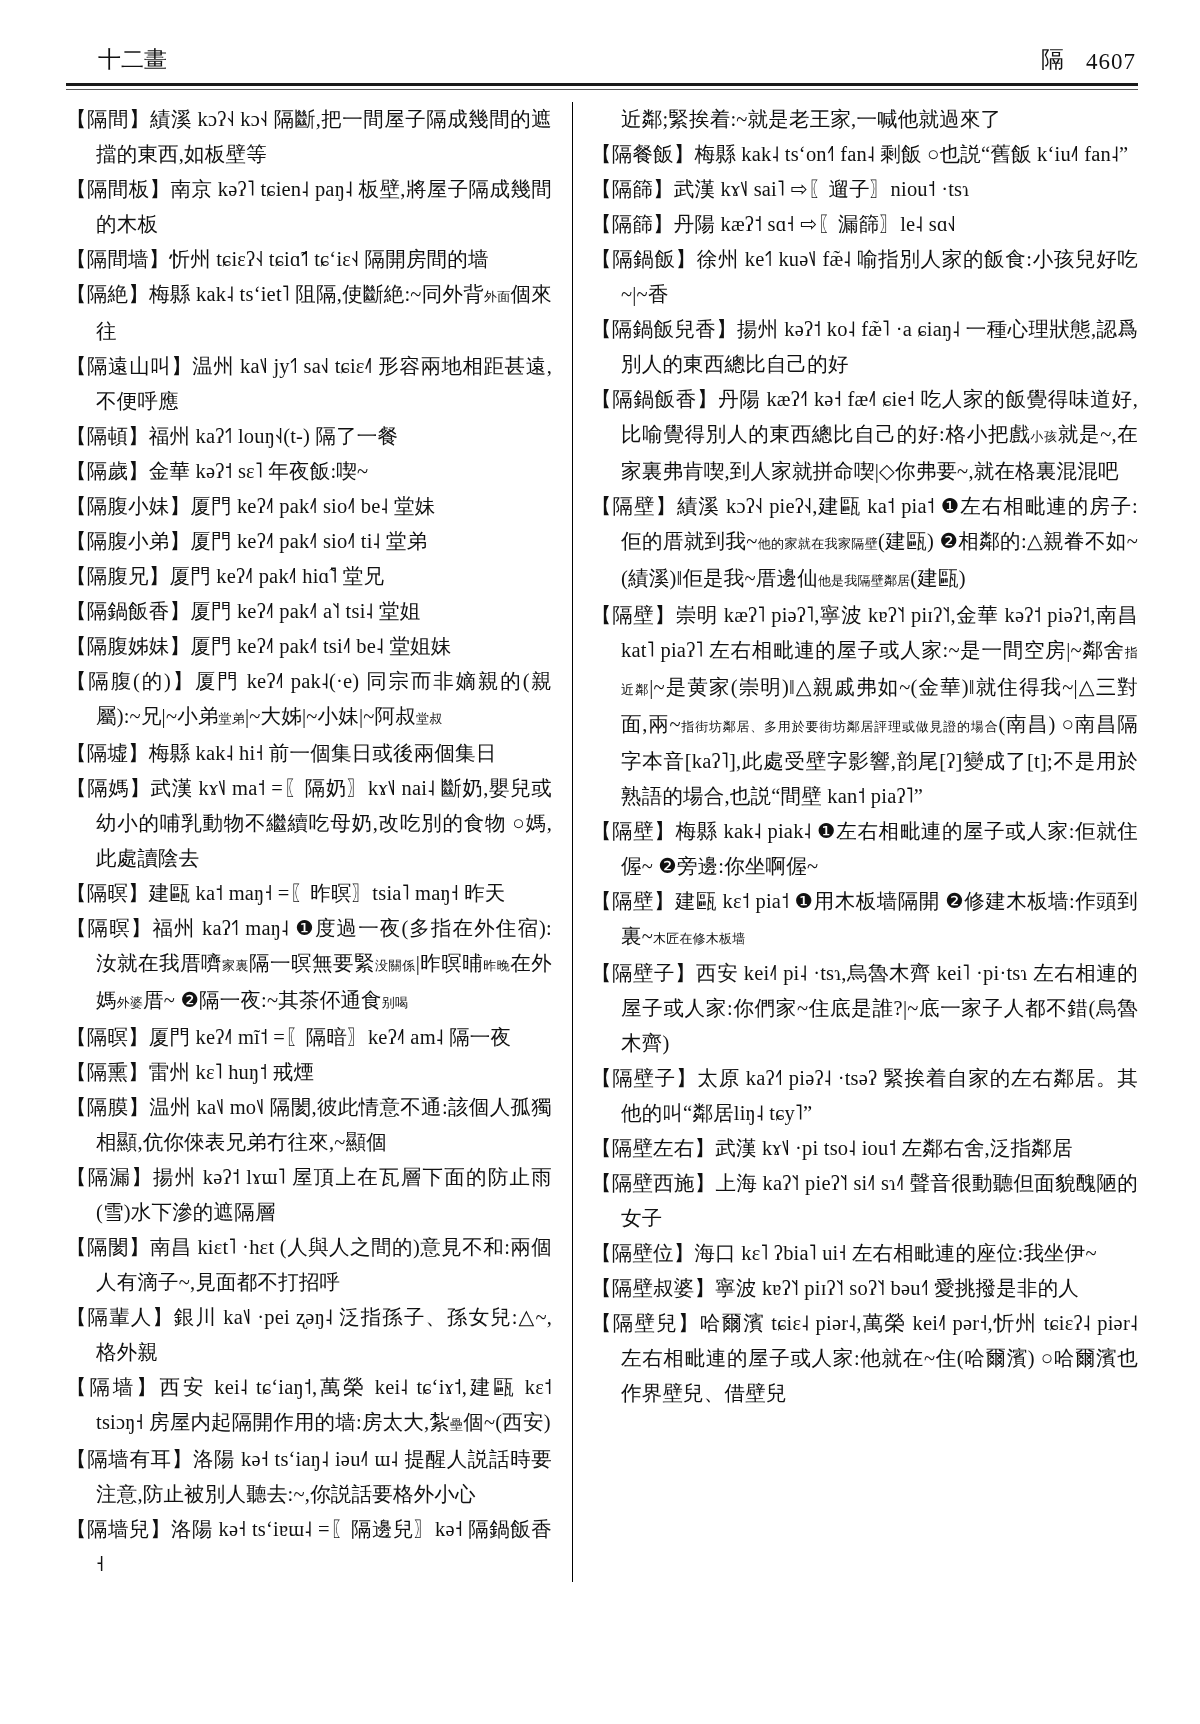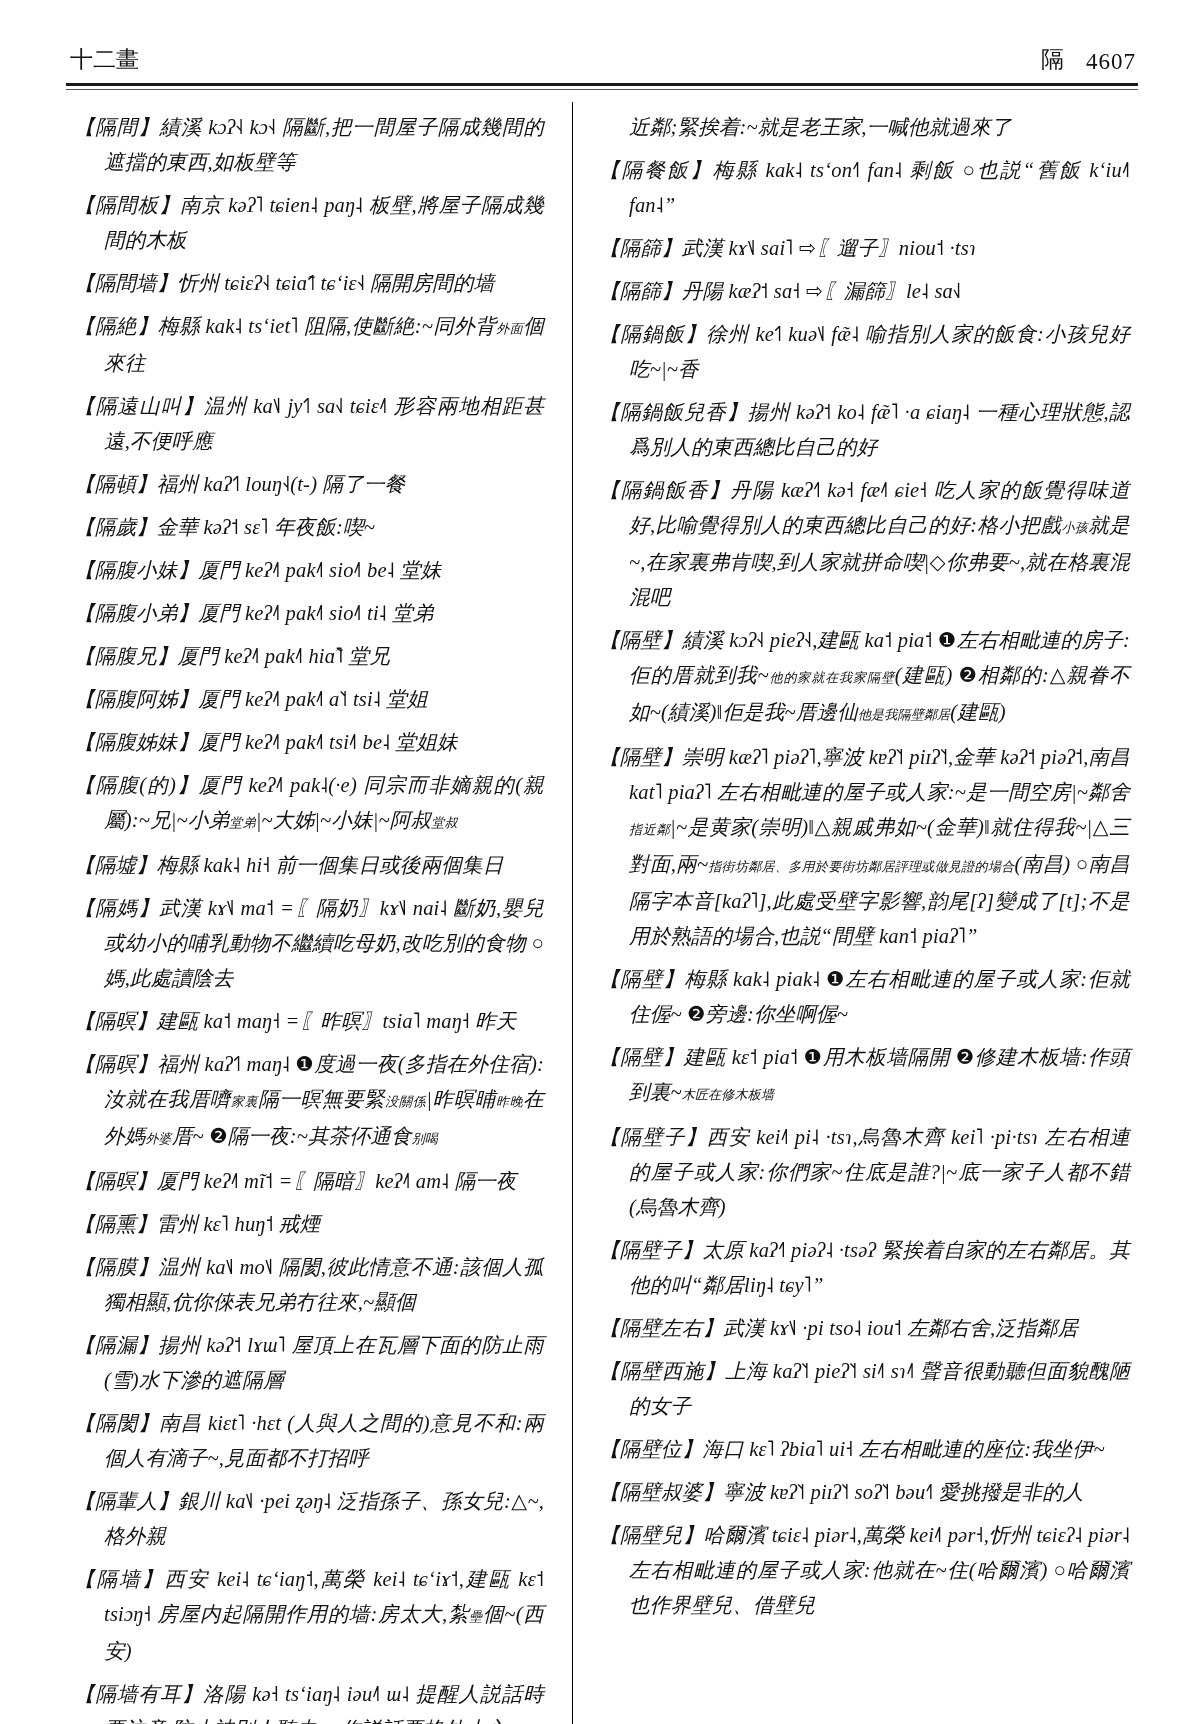--- a/index.html
+++ b/index.html
@@ -1,30 +1,30 @@
 <!DOCTYPE html>
 <html><head>
 <meta charset="utf-8">
 <style>
   html,body{margin:0;padding:0;background:#ffffff;}
   body{width:1200px;height:1724px;overflow:hidden;
        font-family:"Liberation Serif","DejaVu Sans",serif;color:#111;}
   .page{box-sizing:border-box;width:1200px;height:1724px;padding:44px 62px 20px 66px;}
   .header{display:flex;justify-content:space-between;align-items:center;
-          font-size:23px;padding:0 2px 8px 4px;}
+          font-size:23px;padding:0 2px 8px 4px;margin-left:28px;}
   .hdr-right{display:flex;gap:22px;align-items:flex-end;}
   .hdr-char{font-size:23px;}
   .hdr-page{font-size:23px;letter-spacing:1px;}
   .rule{height:3px;border-top:3px solid #1a1a1a;border-bottom:1px solid #555;margin-bottom:12px;}
   .columns{display:flex;align-items:stretch;}
   .col{font-size:20.5px;line-height:35px;text-align:justify;letter-spacing:0.2px;}
   .col-left{width:486px;padding-right:20px;}
   .divider{width:1px;background:#000;}
   .col-right{flex:1;padding-left:18px;}
-  p.entry{margin:8px;padding-left:30px;text-indent:-30px;font-style:italic;}
+  p.entry{margin:0;padding-left:30px;text-indent:-30px;}
   p.cont{text-indent:0;}
   .sm{font-size:13px;}
 </style>
 </head>
 <body>
 
 <div class="page">
   <div class="header">
     <span class="hdr-section">十二畫</span>
     <span class="hdr-right">
@@ -38,21 +38,21 @@
         <p class="entry"><span>【隔間】績溪 kɔʔ˧˨ kɔ˧˨ 隔斷,把一間屋子隔成幾間的遮擋的東西,如板壁等</span></p>
         <p class="entry"><span>【隔間板】南京 kəʔ˥ tɕien˨ paŋ˨ 板壁,將屋子隔成幾間的木板</span></p>
         <p class="entry"><span>【隔間墙】忻州 tɕiɛʔ˧˨ tɕiɑ̃˦˥ tɕʻiɛ˧˨ 隔開房間的墙</span></p>
         <p class="entry"><span>【隔絶】梅縣 kak˨ tsʻiet˥ 阻隔,使斷絶:~同外背</span><span class="sm">外面</span><span>個來往</span></p>
         <p class="entry"><span>【隔遠山叫】温州 ka˦˩ jy˦˥ sa˧˩ tɕiɛ˨˥ 形容兩地相距甚遠,不便呼應</span></p>
         <p class="entry"><span>【隔頓】福州 kaʔ˦˥ louŋ˧˨(t-) 隔了一餐</span></p>
         <p class="entry"><span>【隔歲】金華 kəʔ˦ sɛ˥ 年夜飯:喫~</span></p>
         <p class="entry"><span>【隔腹小妹】厦門 keʔ˨˥ pak˨˥ sio˨˥ be˨ 堂妹</span></p>
         <p class="entry"><span>【隔腹小弟】厦門 keʔ˨˥ pak˨˥ sio˨˥ ti˨ 堂弟</span></p>
         <p class="entry"><span>【隔腹兄】厦門 keʔ˨˥ pak˨˥ hiɑ̃˥ 堂兄</span></p>
-        <p class="entry"><span>【隔腹阿姊】厦門 keʔ˨˥ pak˨˥ a˥˦ tsi˨ 堂姐</span></p>
+        <p class="entry"><span>【隔鍋飯香】厦門 keʔ˨˥ pak˨˥ a˥˦ tsi˨ 堂姐</span></p>
         <p class="entry"><span>【隔腹姊妹】厦門 keʔ˨˥ pak˨˥ tsi˨˥ be˨ 堂姐妹</span></p>
         <p class="entry"><span>【隔腹(的)】厦門 keʔ˨˥ pak˨(·e) 同宗而非嫡親的(親屬):~兄|~小弟</span><span class="sm">堂弟</span><span>|~大姊|~小妹|~阿叔</span><span class="sm">堂叔</span></p>
         <p class="entry"><span>【隔墟】梅縣 kak˨ hi˧ 前一個集日或後兩個集日</span></p>
         <p class="entry"><span>【隔媽】武漢 kɤ˦˩ ma˦ =〖隔奶〗kɤ˦˩ nai˨ 斷奶,嬰兒或幼小的哺乳動物不繼續吃母奶,改吃別的食物 ○媽,此處讀陰去</span></p>
         <p class="entry"><span>【隔暝】建甌 ka˦ maŋ˧ =〖昨暝〗tsia˥ maŋ˧ 昨天</span></p>
         <p class="entry"><span>【隔暝】福州 kaʔ˦˥ maŋ˨ ❶度過一夜(多指在外住宿):汝就在我厝嚌</span><span class="sm">家裏</span><span>隔一暝無要緊</span><span class="sm">没關係</span><span>|昨暝晡</span><span class="sm">昨晚</span><span>在外媽</span><span class="sm">外婆</span><span>厝~ ❷隔一夜:~其茶伓通食</span><span class="sm">别喝</span></p>
         <p class="entry"><span>【隔暝】厦門 keʔ˨˥ mĩ˦ =〖隔暗〗keʔ˨˥ am˨ 隔一夜</span></p>
         <p class="entry"><span>【隔熏】雷州 kɛ˥ huŋ˦ 戒煙</span></p>
         <p class="entry"><span>【隔膜】温州 ka˦˩ mo˦˩ 隔閡,彼此情意不通:該個人孤獨相顯,伉你倈表兄弟冇往來,~顯個</span></p>
         <p class="entry"><span>【隔漏】揚州 kəʔ˦ lɤɯ˥ 屋頂上在瓦層下面的防止雨(雪)水下滲的遮隔層</span></p>

